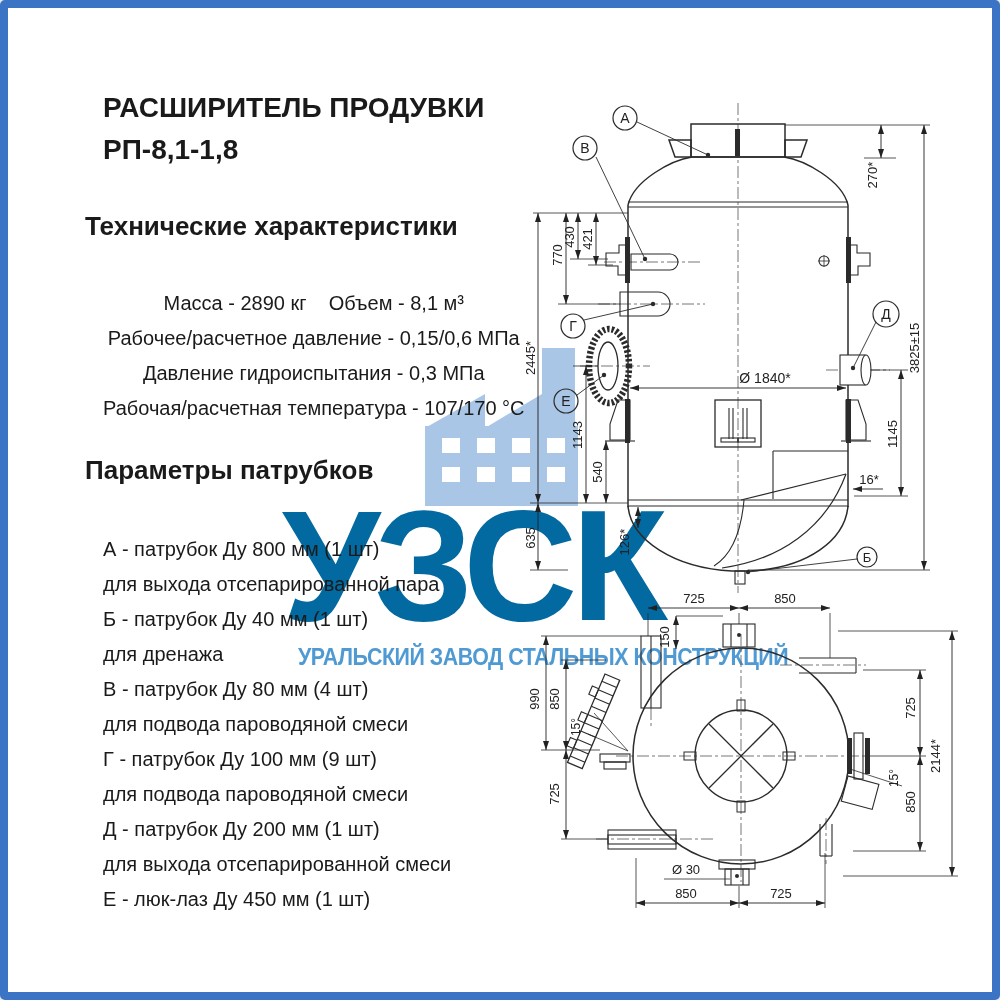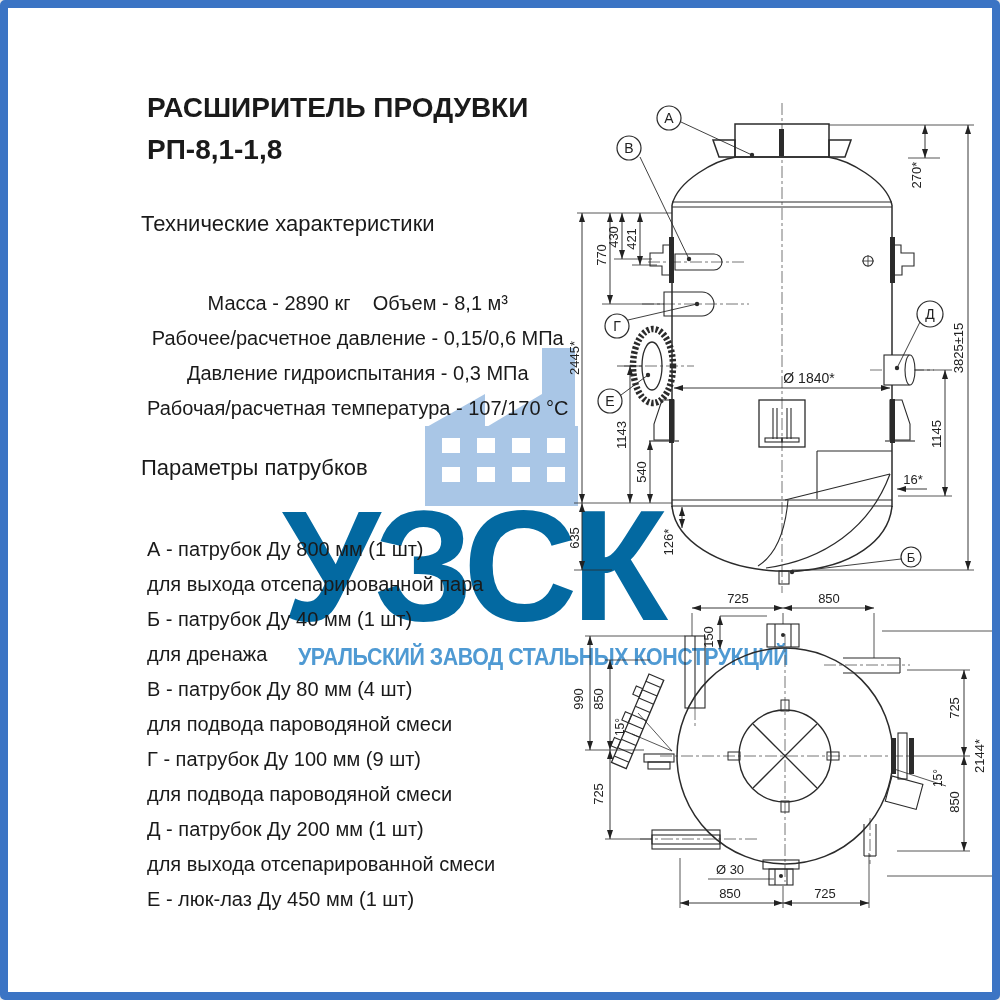--- a/index.html
+++ b/index.html
@@ -12,24 +12,24 @@
   .wm-icon-svg{position:absolute;left:0;top:0;width:1000px;height:1000px;}
   .wm-abbr{
     position:absolute;left:274px;top:478px;font-size:158px;font-weight:700;
     letter-spacing:-6px;line-height:158px;color:#0369a1;white-space:nowrap;
   }
   .wm-sub{
     position:absolute;left:290px;top:636px;font-size:23px;font-weight:700;
     letter-spacing:-0.5px;color:#4f9ad3;white-space:nowrap;
     transform:scaleX(0.93);transform-origin:left top;
   }
-  .content{position:absolute;inset:0;z-index:1;margin-left:44px;}
+  .content{position:absolute;inset:0;z-index:1;}
   .title{position:absolute;left:95px;top:86px;font-size:28px;font-weight:700;line-height:1.0;}
   .title div{margin-bottom:14px;white-space:nowrap;}
-  .h2{position:absolute;left:89px;font-size:22px;font-weight:400;white-space:nowrap;}
+  .h2{position:absolute;left:77px;font-size:26px;font-weight:700;white-space:nowrap;}
   .specs-h{top:203px;}
   .noz-h{top:447px;}
   .specs{position:absolute;left:95px;top:278px;font-size:20px;line-height:35px;text-align:center;}
   .spec-line{white-space:pre;}
   .noz{position:absolute;left:95px;top:524px;font-size:20px;line-height:35px;}
   .noz div{white-space:nowrap;}
   .dwg{position:absolute;left:0;top:0;width:1000px;height:1000px;}
   .dwg text{font-family:"Liberation Sans", sans-serif;fill:#222;stroke:none;}
 </style>
 </head>

